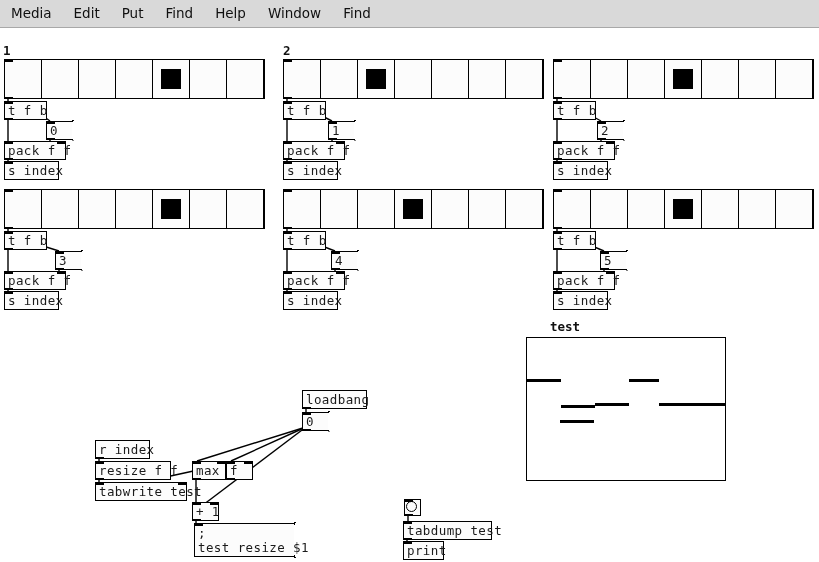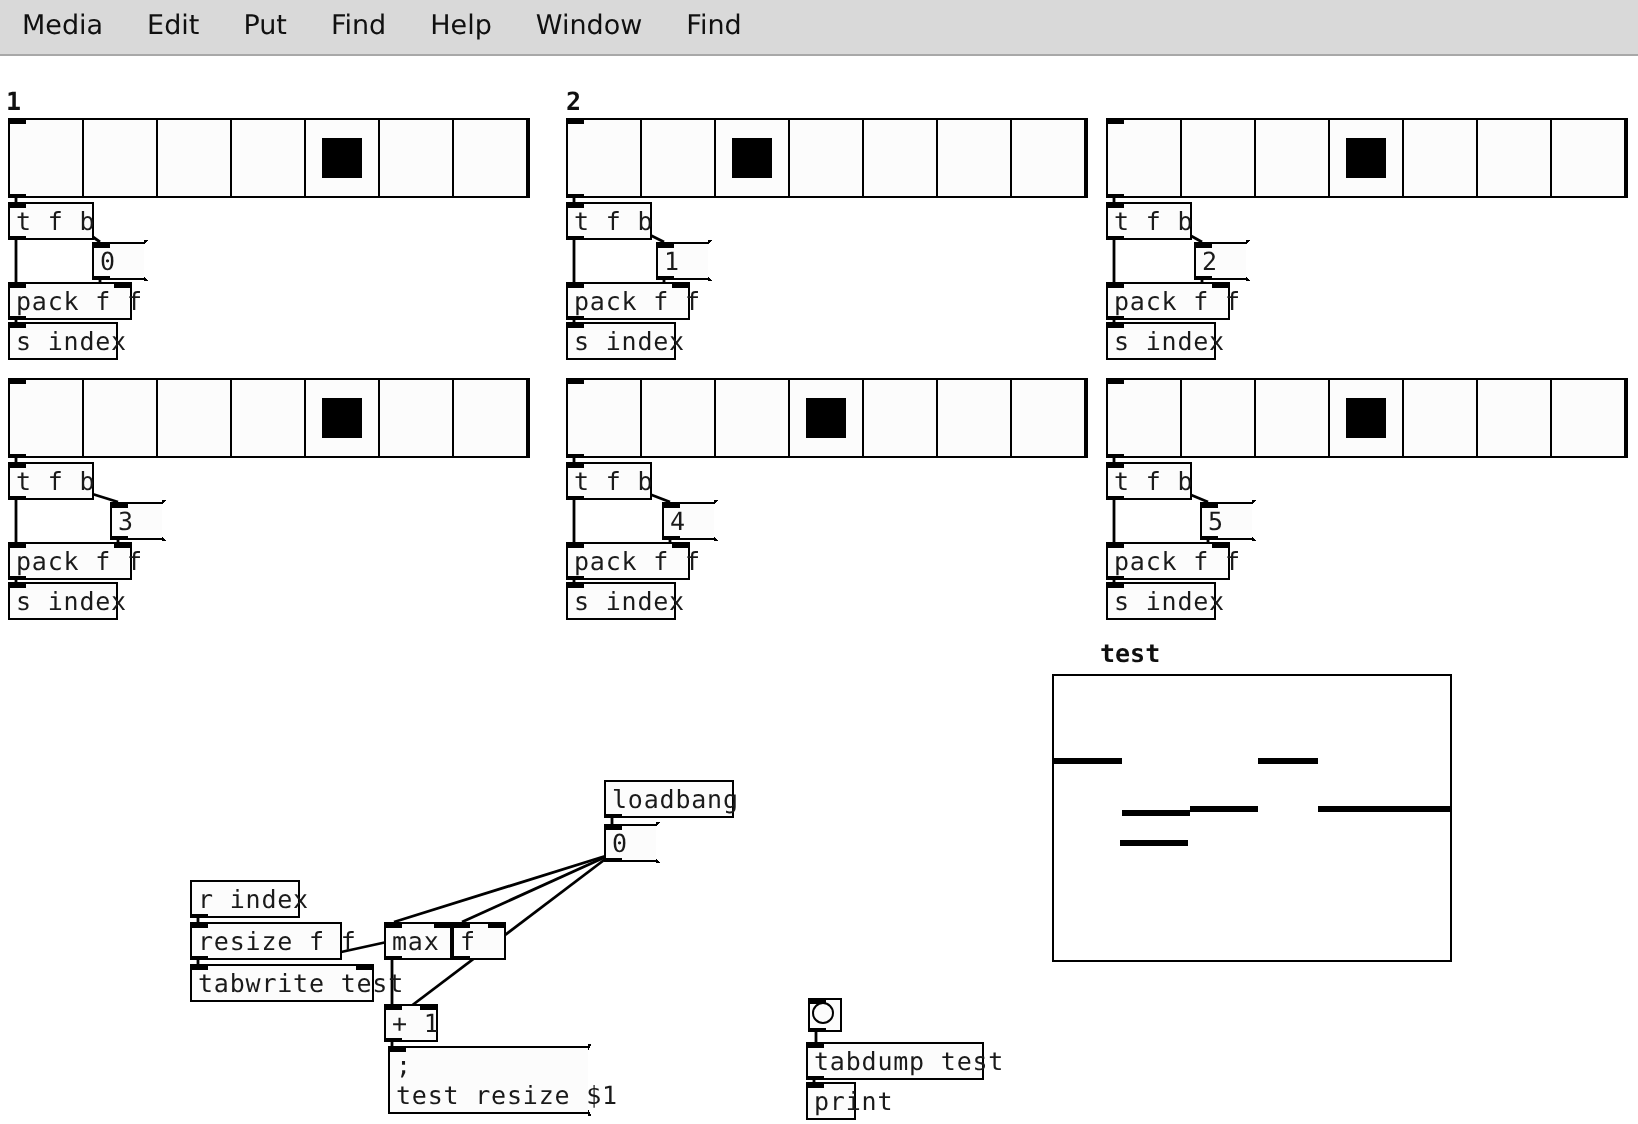--- a/index.html
+++ b/index.html
@@ -328,21 +328,21 @@
       <div class="pd objbox" style="left: 192px; top: 432px; width: 34px;"><span>max</span><span class="nub in-l"></span><span class="nub in-r"></span><span class="nub out-l"></span></div>
       <div class="pd objbox" style="left: 226px; top: 432px; width: 27px;"><span>f</span><span class="nub in-l"></span><span class="nub in-r"></span><span class="nub out-l"></span></div>
       <div class="pd objbox" style="left: 192px; top: 473px; width: 27px;"><span>+ 1</span><span class="nub in-l"></span><span class="nub in-r"></span><span class="nub out-l"></span></div>
       <div class="pd msgbox" style="left: 194px; top: 494px; width: 100px;"><span>;
 test resize $1</span><span class="nub in-l"></span></div>
       <div class="bng" style="left: 404px; top: 470px;">
         <span class="nub in-l"></span>
         <span class="nub out-l"></span>
       </div>
       <div class="pd objbox" style="left: 403px; top: 492px; width: 89px;"><span>tabdump test</span><span class="nub in-l"></span><span class="nub out-l"></span></div>
-      <div class="pd objbox" style="left: 403px; top: 512px; width: 25px;"><span>print</span><span class="nub in-l"></span></div>
+      <div class="pd objbox" style="left: 403px; top: 512px; width: 41px;"><span>print</span><span class="nub in-l"></span></div>
       <div id="graph-label" style="left: 526px; top: 290px; margin-left: 24px;">test</div>
       <div id="graph" style="left: 526px; top: 308px; width: 200px; height: 144px;"></div>
       <div class="seg" style="left: 527px; top: 350px; width: 34px;"></div>
       <div class="seg" style="left: 561px; top: 376px; width: 34px;"></div>
       <div class="seg" style="left: 595px; top: 374px; width: 34px;"></div>
       <div class="seg" style="left: 629px; top: 350px; width: 30px;"></div>
       <div class="seg" style="left: 659px; top: 374px; width: 67px;"></div>
       <div class="seg" style="left: 560px; top: 391px; width: 34px;"></div>
     </div>
 </div>

